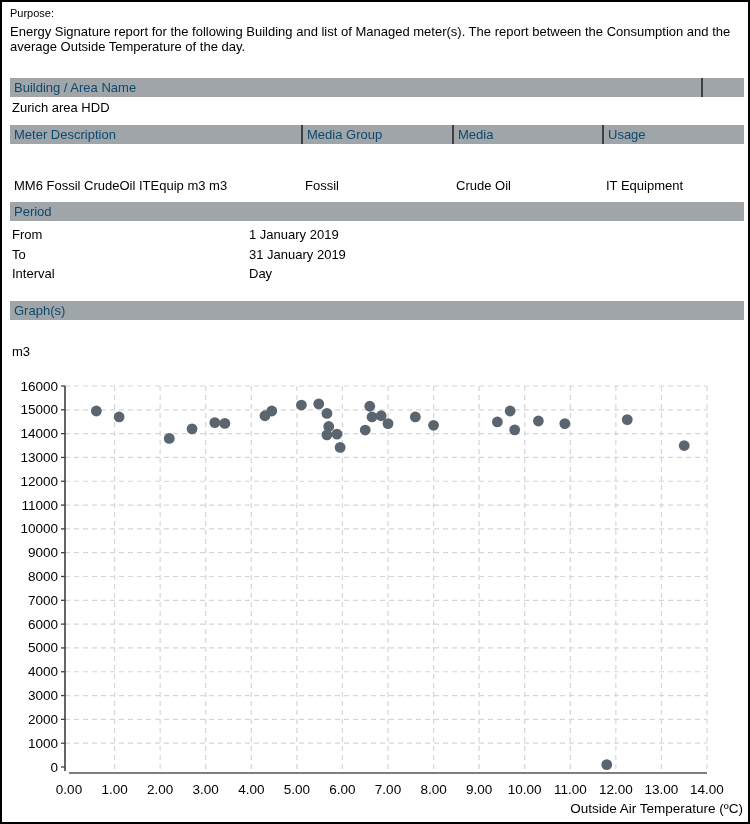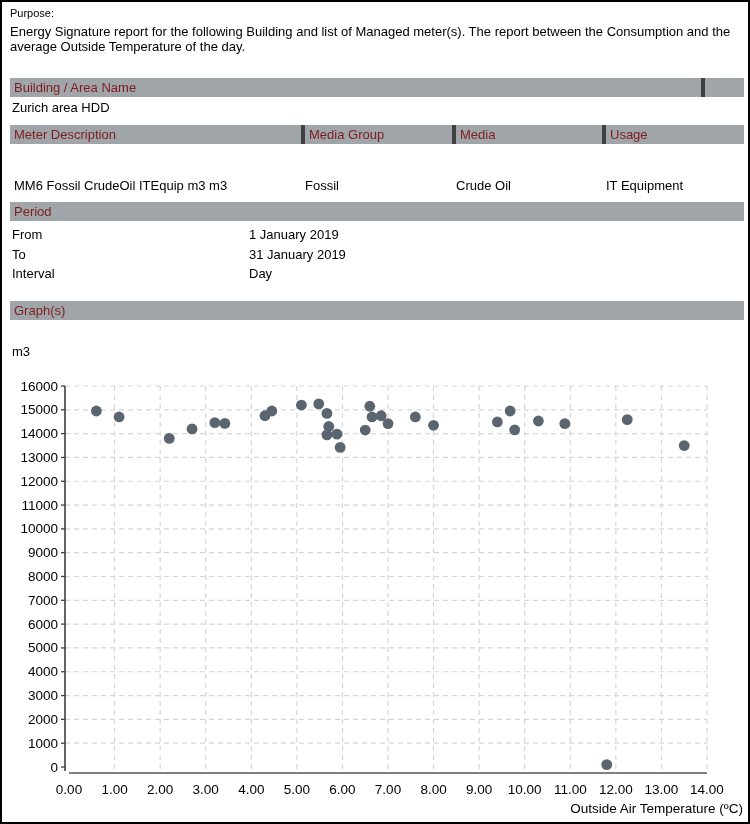--- a/index.html
+++ b/index.html
@@ -6,25 +6,25 @@
   .page {
     position:relative; width:750px; height:824px; background:#ffffff;
     border:2px solid #000; box-sizing:border-box; overflow:hidden;
     font-size:13px; color:#000;
   }
   .purpose-heading { position:absolute; left:8px; top:5px; font-size:11px; }
   .purpose-text { position:absolute; left:8px; top:22px; width:722px; font-size:13px; line-height:15px; }
 
   .bar {
     position:absolute; left:8px; width:734px; height:19px;
-    background:#a0a5a9; color:#7f1d1d; display:flex; align-items:center;
+    background:#a0a5a9; color:#0c4a6e; display:flex; align-items:center;
     font-size:13px; box-sizing:border-box;
   }
   .bar .cell { padding-left:4px; box-sizing:border-box; height:100%; display:flex; align-items:center; overflow:hidden; white-space:nowrap; }
-  .bar .cell + .cell { border-left:4px solid #404040; }
+  .bar .cell + .cell { border-left:2px solid #404040; }
 
   .building-bar { top:76px; }
   .building-bar .c1 { width:691px; }
   .building-bar .c2 { flex:1; }
   .building-name { position:absolute; left:10px; top:98px; }
 
   .meter-bar { top:123px; }
   .meter-row { position:absolute; left:8px; top:160px; width:734px; display:flex; }
   .mw1 { width:291px; } .mw2 { width:151px; } .mw3 { width:150px; } .mw4 { flex:1; }
   .meter-row > div { padding-left:4px; box-sizing:border-box; white-space:nowrap; overflow:hidden;margin-top:16px; }

